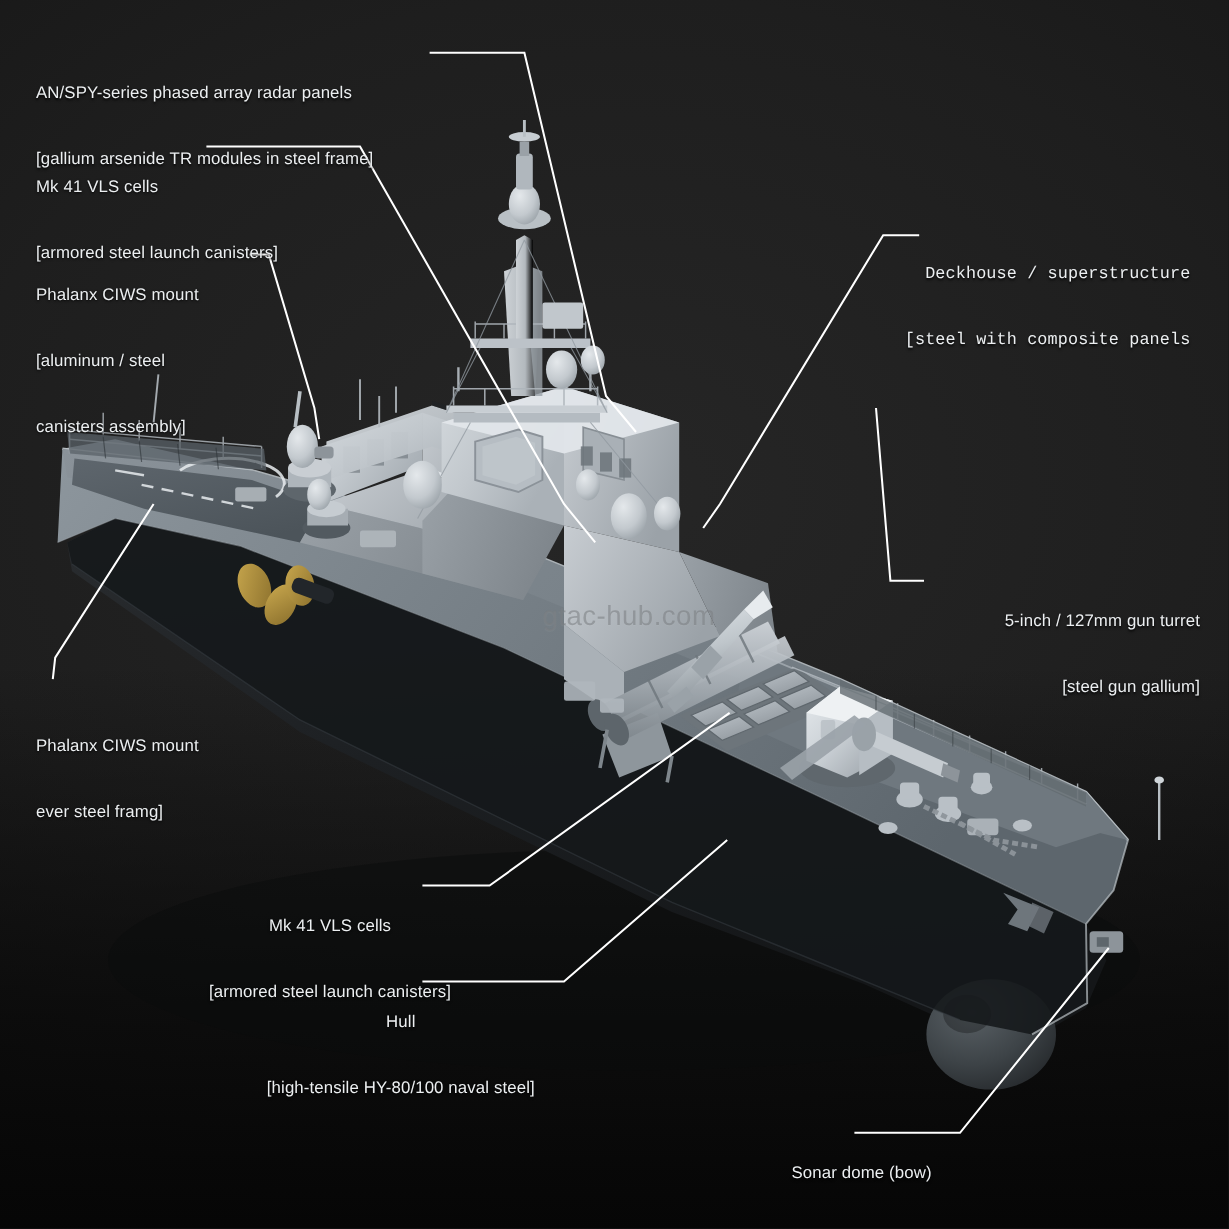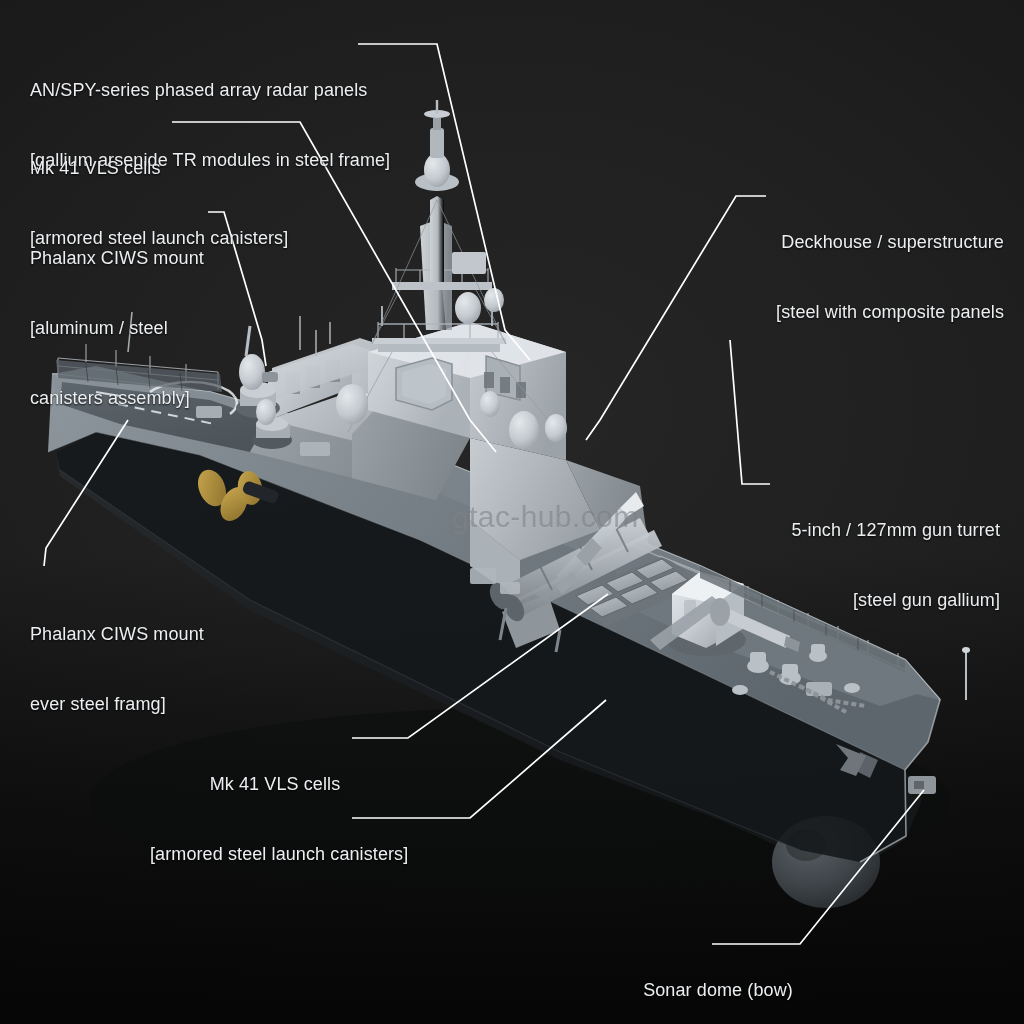--- a/index.html
+++ b/index.html
@@ -23,37 +23,37 @@
 
   
   svg.layer{position:absolute;left:0;top:0;width:1024px;height:1024px;overflow:visible;}
   svg.layer.ship{z-index:2;}
   svg.layer.lines{z-index:5;}
 
   
   .label{
     position:absolute;z-index:6;
     color:#eceff1;
-    font-size:18px;
+    font-size:14px;
     line-height:1.30;
     letter-spacing:.1px;
     white-space:pre;
     text-shadow:0 1px 2px rgba(0,0,0,.85);
   }
   .label .t1{display:block;}
   .label .t2{display:block;}
   .label .t3{display:block;}
   .label.right{text-align:right;}
   .label.left{text-align:left;}
   .label.center{text-align:center;}
 
   .watermark{
     position:absolute;z-index:4;
     color:rgba(120,124,128,.55);
-    font-size:30px;letter-spacing:.4px;
+    font-size:23px;letter-spacing:.4px;
     font-family:"Liberation Sans", sans-serif;
     pointer-events:none;
     text-shadow:0 1px 1px rgba(255,255,255,.06);
   }
 </style>
 </head>
 <body>
 
 <div id="stage">
 
@@ -438,34 +438,38 @@
     <span class="t1">Phalanx CIWS mount</span>
     <span class="t2">[aluminum / steel</span>
     <span class="t3">canisters assembly]</span>
   </div>
 
   <div class="label left" style="left:30px;top:576px;width:250px;">
     <span class="t1">Phalanx CIWS mount</span>
     <span class="t3">ever steel framg]</span>
   </div>
 
-  <div class="label right" style="right:20px;top:184px;width:300px;">
+  <div class="label right" style="right:32px;top:184px;width:300px;font-family:Liberation Mono, monospace;">
     <span class="t1">Deckhouse / superstructure</span>
     <span class="t2">[steel with composite panels</span>
   </div>
 
   <div class="label right" style="right:24px;top:472px;width:300px;text-align:right;">
     <span class="t1">5-inch / 127mm gun turret</span>
     <span class="t2">[steel gun gallium]</span>
   </div>
 
   <div class="label center" style="left:150px;top:726px;width:250px;">
     <span class="t1">Mk 41 VLS cells</span>
     <span class="t2">[armored steel launch canisters]</span>
   </div>
 
+  <div class="label center" style="left:196px;top:806px;width:276px;">
+    <span class="t1">Hull</span>
+    <span class="t2">[high-tensile HY-80/100 naval steel]</span>
+  </div>
 
   <div class="label center" style="left:560px;top:932px;width:316px;">
     <span class="t1">Sonar dome (bow)</span>
     
   </div>
 
 </div>
 
 </body></html>

